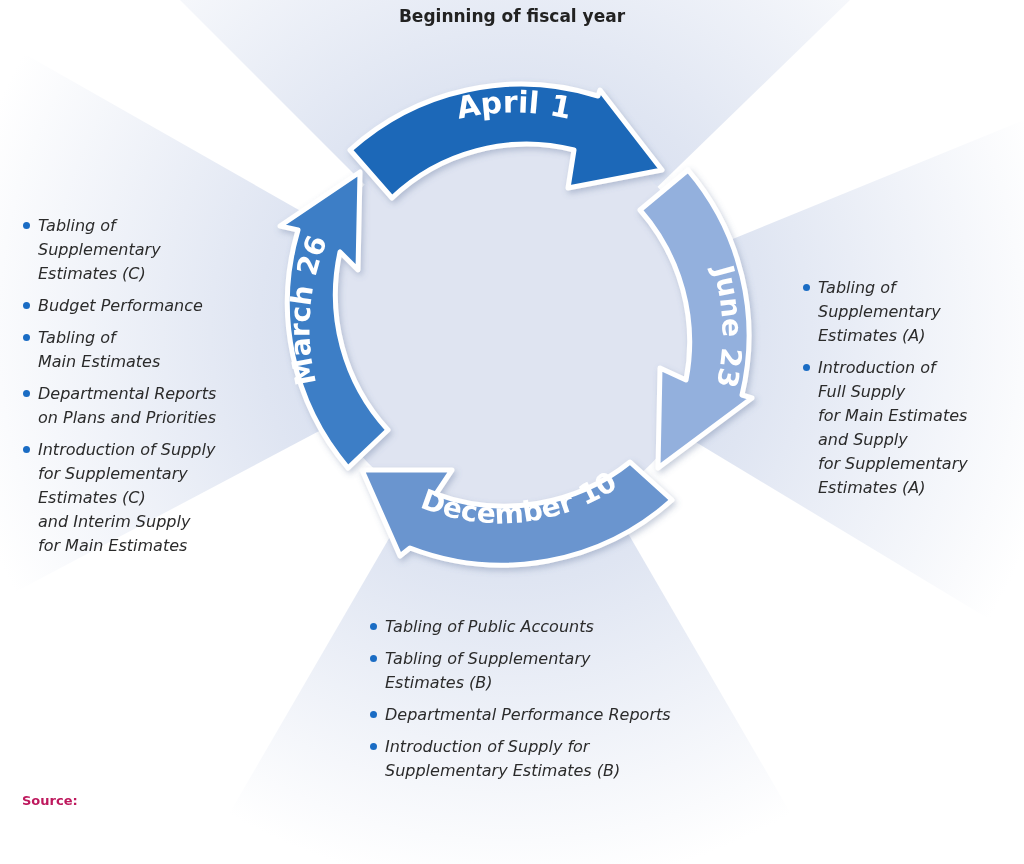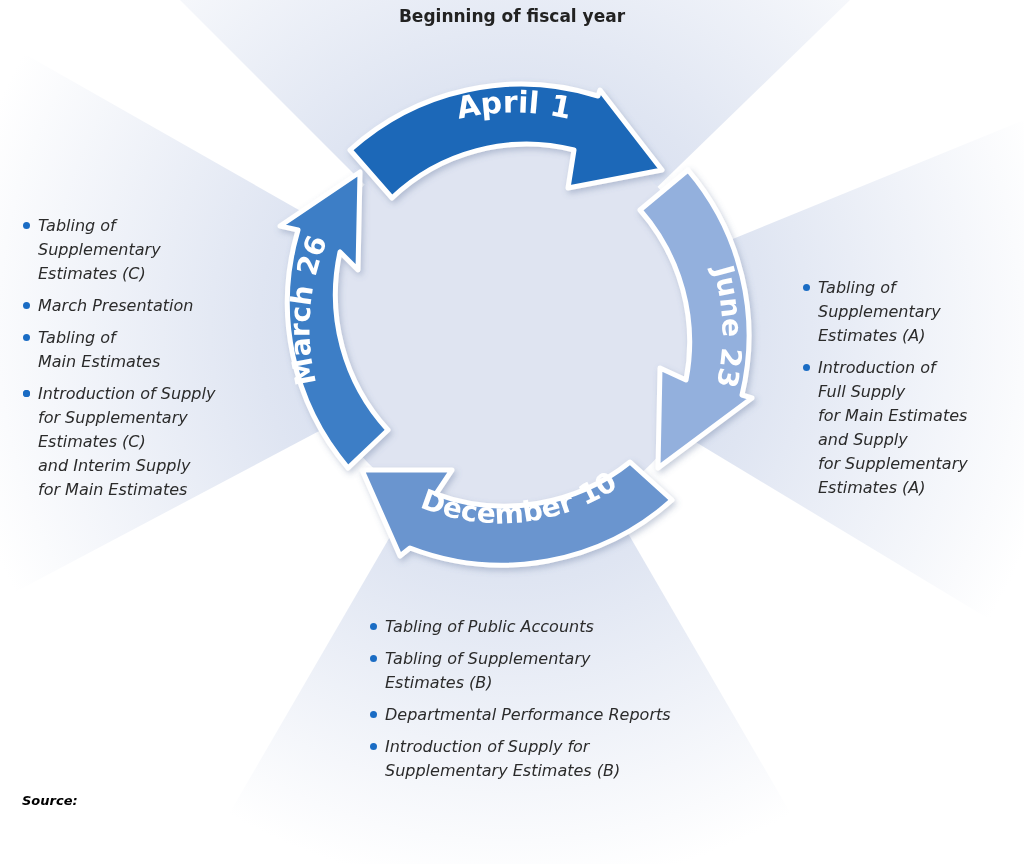--- a/index.html
+++ b/index.html
@@ -4,21 +4,21 @@
 <style>
   html, body { margin:0; padding:0; }
   body { width:1024px; height:864px; position:relative; overflow:hidden; background:#ffffff; font-family:"DejaVu Sans", sans-serif; }
   #bg { position:absolute; left:0; top:0; width:1024px; height:864px; }
   #cycle { position:absolute; left:0; top:0; width:1024px; height:864px; }
   .title { position:absolute; left:0; width:1024px; top:6px; text-align:center; font-size:17px; font-weight:bold; color:#222; }
   .blist { position:absolute; margin:0; padding:0; list-style:none; font-size:16px; line-height:24px; color:#2b2b2b; }
   .blist li { position:relative; padding-left:18px; margin-bottom:8px; white-space:pre-line;font-style:italic; }
   .blist li .dot { position:absolute; left:3px; top:8px; width:7px; height:7px; border-radius:50%; background:#1a6cc4; }
   .source { position:absolute; left:22px; top:790px; font-size:13px; line-height:22px; color:#3a3a3a; }
-  .source .hd { font-weight:bold; color:#000000;font-style:italic; }
+  .source .hd { font-weight:bold; color:#be185d; }
 </style>
 </head>
 <body>
 
 <svg id="bg" viewBox="0 0 1024 864">
   <defs>
     <radialGradient id="rg" cx="510" cy="330" r="560" gradientUnits="userSpaceOnUse">
       <stop offset="0" stop-color="#c9d4ea"></stop>
       <stop offset="0.45" stop-color="#dfe5f2"></stop>
       <stop offset="1" stop-color="#ffffff"></stop>
@@ -72,24 +72,25 @@
     <textPath href="#arcLeft" startOffset="50%" text-anchor="middle">March 26</textPath>
   </text>
 </svg>
 
 <div class="title">Beginning of fiscal year</div>
 
 <ul class="blist" style="left:20px; top:214px; width:260px;">
   <li><span class="dot"></span><span>Tabling of
 Supplementary
 Estimates (C)</span></li>
-  <li><span class="dot"></span><span>March Presentation</span></li>
+  <li><span class="dot"></span><span>Budget Performance</span></li>
   <li><span class="dot"></span><span>Tabling of
 Main Estimates</span></li>
-  <li><span class="dot"></span></li>
+  <li><span class="dot"></span><span>Departmental Reports
+on Plans and Priorities</span></li>
   <li><span class="dot"></span><span>Introduction of Supply
 for Supplementary
 Estimates (C)
 and Interim Supply
 for Main Estimates</span></li>
 </ul>
 
 <ul class="blist" style="left:800px; top:276px; width:220px;">
   <li><span class="dot"></span><span>Tabling of
 Supplementary

